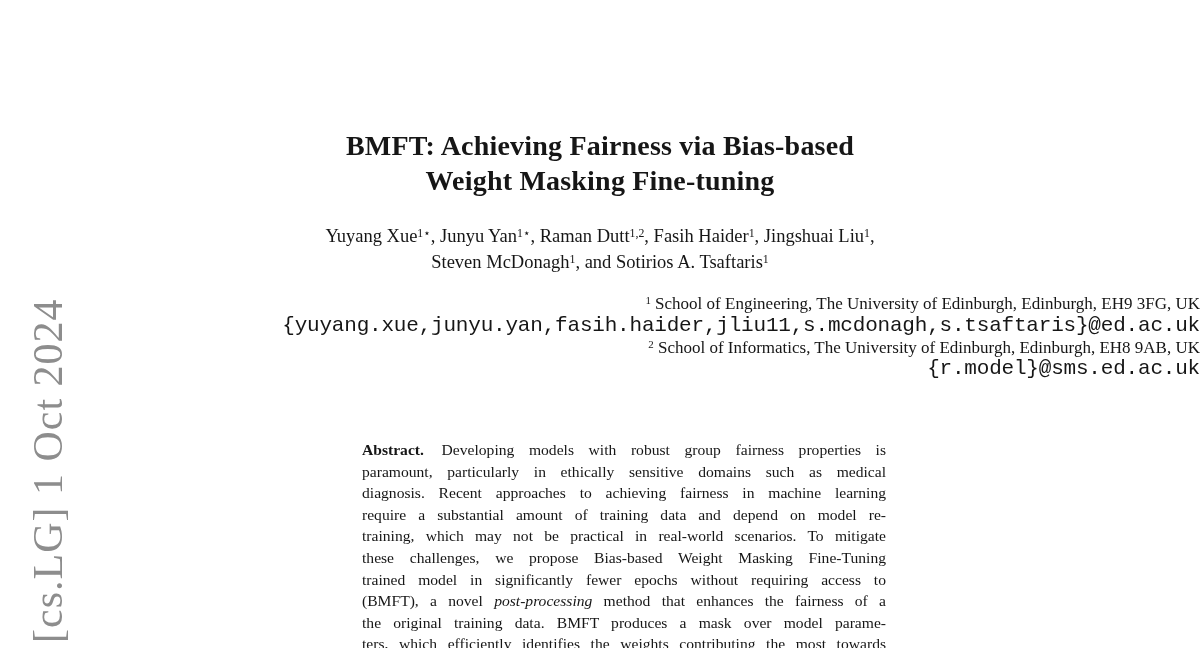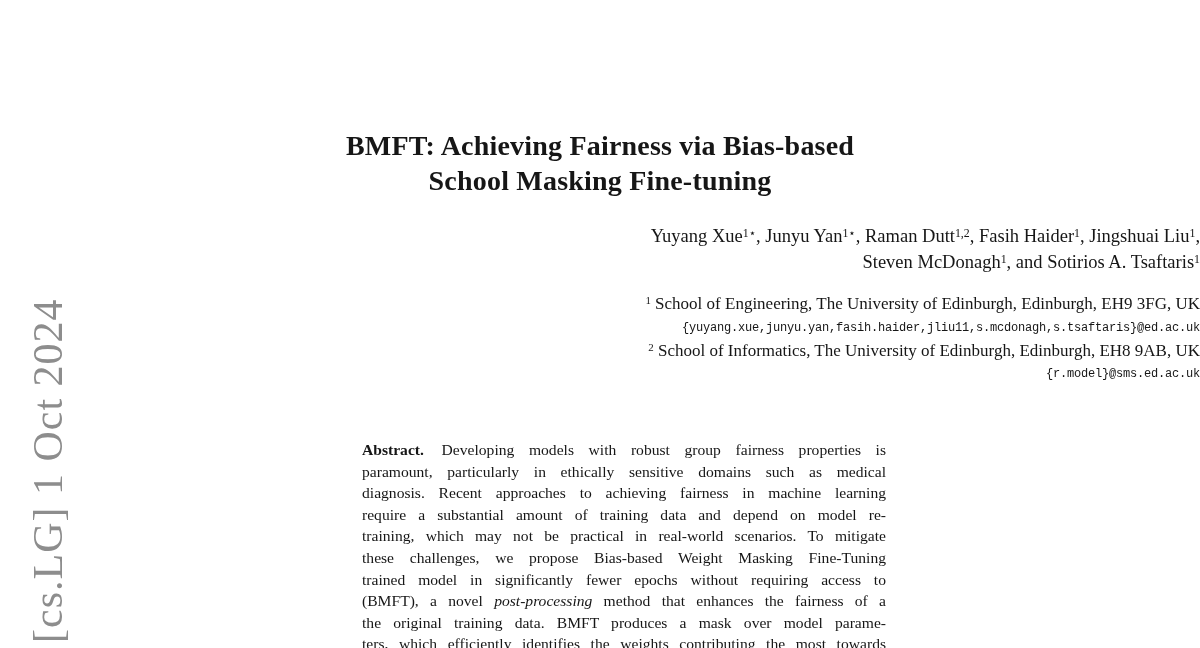--- a/index.html
+++ b/index.html
@@ -35,32 +35,32 @@
     letter-spacing: 0.2px;
   }
   .title-line { display: block; }
 
   .authors-block {
     position: absolute; top: 223px; left: 0; right: 0;
     text-align: center;
     font-size: 18.5px;
     line-height: 26px;
   }
-  .author-line { display: block; text-align: right; }
+  .author-line { display: block; }
 
   .affil-block {
     position: absolute; top: 293px; left: 0; right: 0;
     text-align: right;
     font-size: 17px;
     line-height: 21.8px;
   }
   .affil-line { display: block; }
   .mono {
     font-family: "Liberation Mono", "DejaVu Sans Mono", monospace;
-    font-size: 12px;
+    font-size: 21px;
     letter-spacing: -0.2px;
   }
 
   sup {
     font-size: 64%;
     line-height: 0;
     vertical-align: baseline;
     position: relative;
     top: -0.45em;
   }
@@ -84,21 +84,21 @@
 </style>
 </head>
 <body>
 
 <div class="page">
 
   <div class="watermark" style="color: rgb(141, 141, 141);">[cs.LG] 1 Oct 2024</div>
 
   <h1 class="title-block">
     <span class="title-line">BMFT: Achieving Fairness via Bias-based</span>
-    <span class="title-line">School Masking Fine-tuning</span>
+    <span class="title-line">Weight Masking Fine-tuning</span>
   </h1>
 
   <div class="authors-block">
     <span class="author-line">Yuyang Xue<sup>1⋆</sup>, Junyu Yan<sup>1⋆</sup>, Raman Dutt<sup>1,2</sup>, Fasih Haider<sup>1</sup>, Jingshuai Liu<sup>1</sup>,</span>
     <span class="author-line">Steven McDonagh<sup>1</sup>, and Sotirios A. Tsaftaris<sup>1</sup></span>
   </div>
 
   <div class="affil-block">
     <span class="affil-line"><sup>1</sup> School of Engineering, The University of Edinburgh, Edinburgh, EH9 3FG, UK</span>
     <span class="affil-line"><span class="mono">{yuyang.xue,junyu.yan,fasih.haider,jliu11,s.mcdonagh,s.tsaftaris}@ed.ac.uk</span></span>

